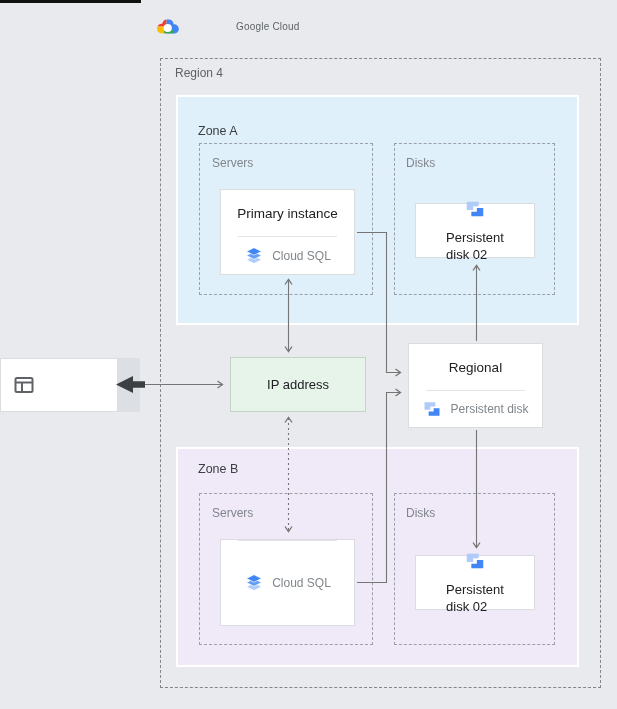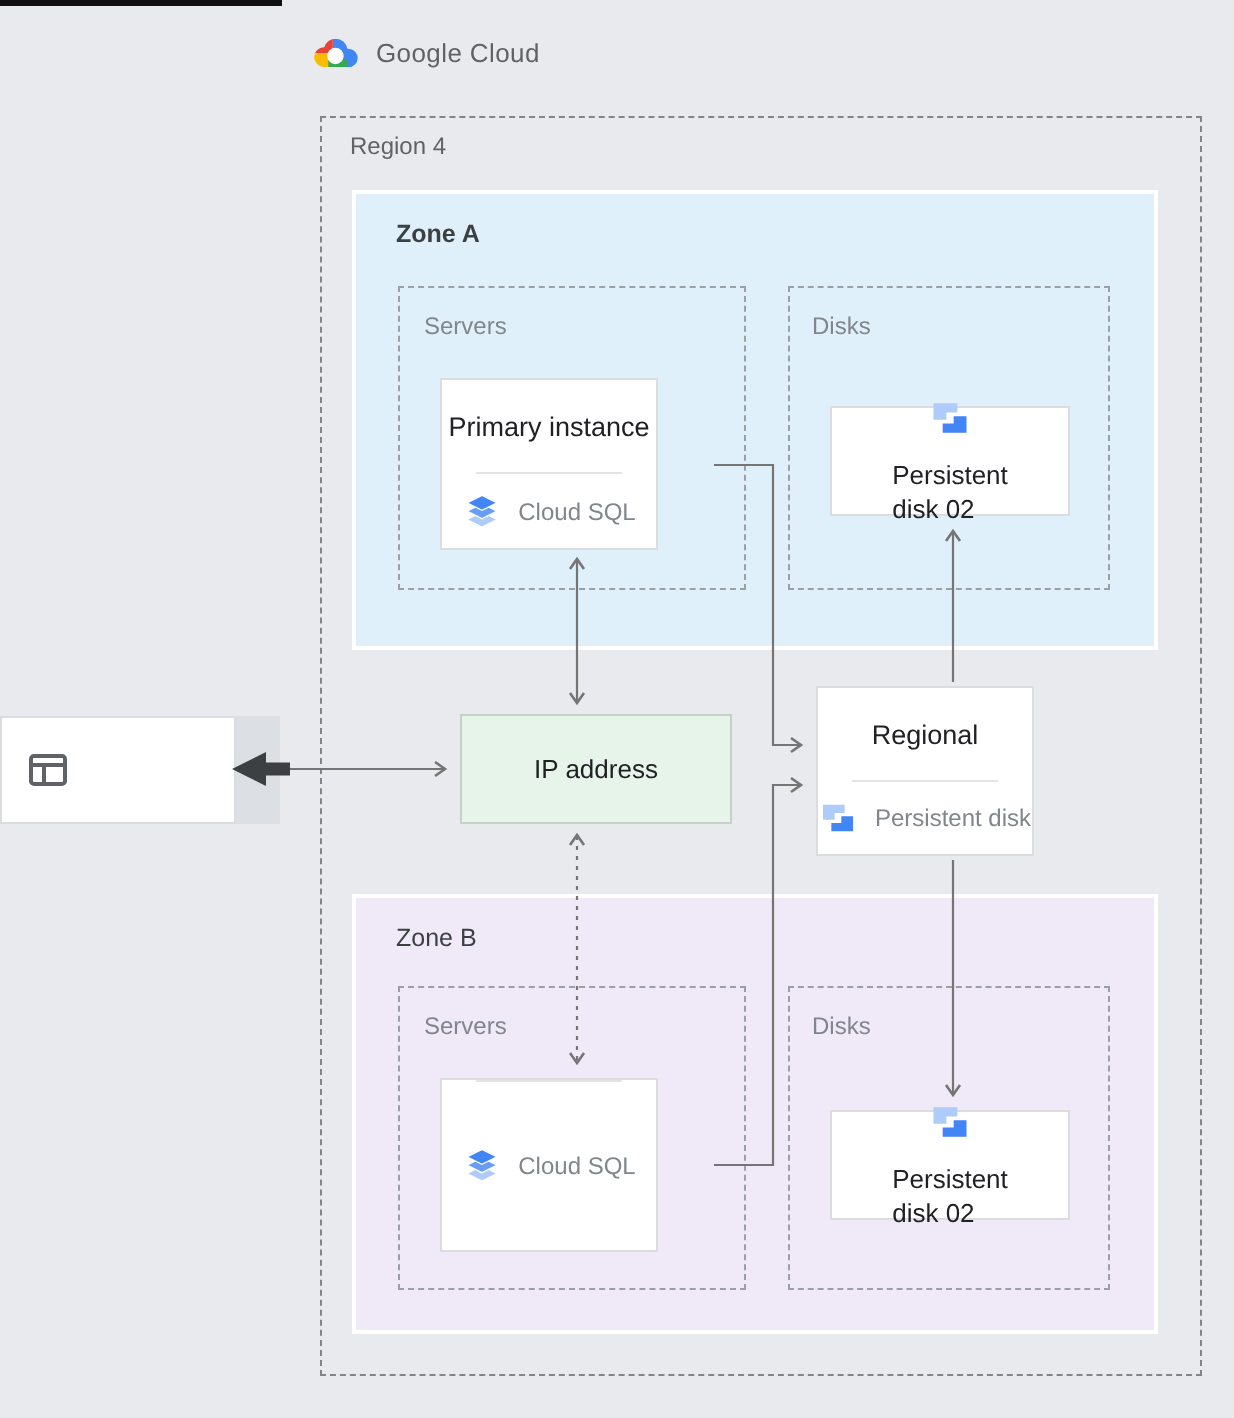--- a/index.html
+++ b/index.html
@@ -19,31 +19,31 @@
     --blue-mid:#669df6;
     --blue-light:#aecbfa;
   }
   *{margin:0;padding:0;box-sizing:border-box;}
   html,body{background:#fff;}
   body{font-family:"Liberation Sans","DejaVu Sans",sans-serif;}
   .canvas{position:relative;width:617px;height:709px;background:var(--canvas-bg);overflow:hidden;}
   .abs{position:absolute;}
   .top-bar{left:0;top:0;width:141px;height:3px;background:#111;}
   .logo{left:154px;top:16px;display:flex;align-items:center;gap:7px;}
-  .logo-text{font-size:13px;color:var(--txt-gray);letter-spacing:.2px;}
+  .logo-text{font-size:10px;color:var(--txt-gray);letter-spacing:.2px;margin-left:48px;}
   .region-box{left:160px;top:58px;width:441px;height:630px;border:1px dashed var(--region-dash);}
   .region-label{left:175px;top:66px;font-size:12px;color:var(--txt-gray);}
   .zone{width:399px;left:178px;box-shadow:0 0 0 2px #fff;}
   .zone-a{top:97px;height:226px;background:var(--zone-a-bg);}
   .zone-b{top:449px;height:216px;background:var(--zone-b-bg);}
   .zone-label{font-size:12.5px;color:#3c4043;}
   .dotted-box{border:1px dashed var(--dash);}
   .group-label{font-size:12px;color:var(--txt-light);}
   .card{background:#fff;border:1px solid var(--card-border);}
-  .inst-card{width:109px;display:flex;flex-direction:column;}
+  .inst-card{width:135px;display:flex;flex-direction:column;}
   .inst-title{height:46px;display:flex;align-items:center;justify-content:center;font-size:13.5px;color:var(--txt-dark);}
   .divider{height:1px;background:#e3e3e3;margin:0 17px;}
   .inst-bottom{flex:1;display:flex;align-items:center;justify-content:center;gap:8px;}
   .svc-label{font-size:12px;color:var(--txt-light);}
   .disk-card{width:120px;height:55px;display:flex;align-items:center;justify-content:center;gap:9px;flex-direction:column;}
   .disk-label{font-size:13px;color:var(--txt-dark);line-height:17px;}
   .ip-card{left:230px;top:357px;width:136px;height:55px;background:var(--ip-bg);border:1px solid var(--ip-border);display:flex;align-items:center;justify-content:center;font-size:13px;color:var(--txt-dark);}
   .client-card{left:0;top:358px;width:118px;height:54px;display:flex;align-items:center;padding-left:11px;gap:10px;}
   .client-label{font-size:13px;color:var(--txt-dark);line-height:17px;}
   .client-port{left:118px;top:358px;width:22px;height:54px;background:#dcdfe3;}
@@ -77,21 +77,21 @@
         </g>
       </svg>
     </span>
     <span class="logo-text">Google Cloud</span>
   </div>
 
   <div class="abs region-box"></div>
   <div class="abs region-label">Region 4</div>
 
   <div class="abs zone zone-a"></div>
-  <div class="abs zone-label" style="left:198px;top:110px;font-weight:bold;">Zone A</div>
+  <div class="abs zone-label" style="left:198px;top:124px;">Zone A</div>
 
   <div class="abs dotted-box" style="left:199px;top:143px;width:174px;height:152px;"></div>
   <div class="abs group-label" style="left:212px;top:156px;">Servers</div>
 
   <div class="abs dotted-box" style="left:394px;top:143px;width:161px;height:152px;"></div>
   <div class="abs group-label" style="left:406px;top:156px;">Disks</div>
 
   <div class="abs card inst-card" style="left:220px;top:189px;height:86px;">
     <div class="inst-title">Primary instance</div>
     <div class="divider"></div>

